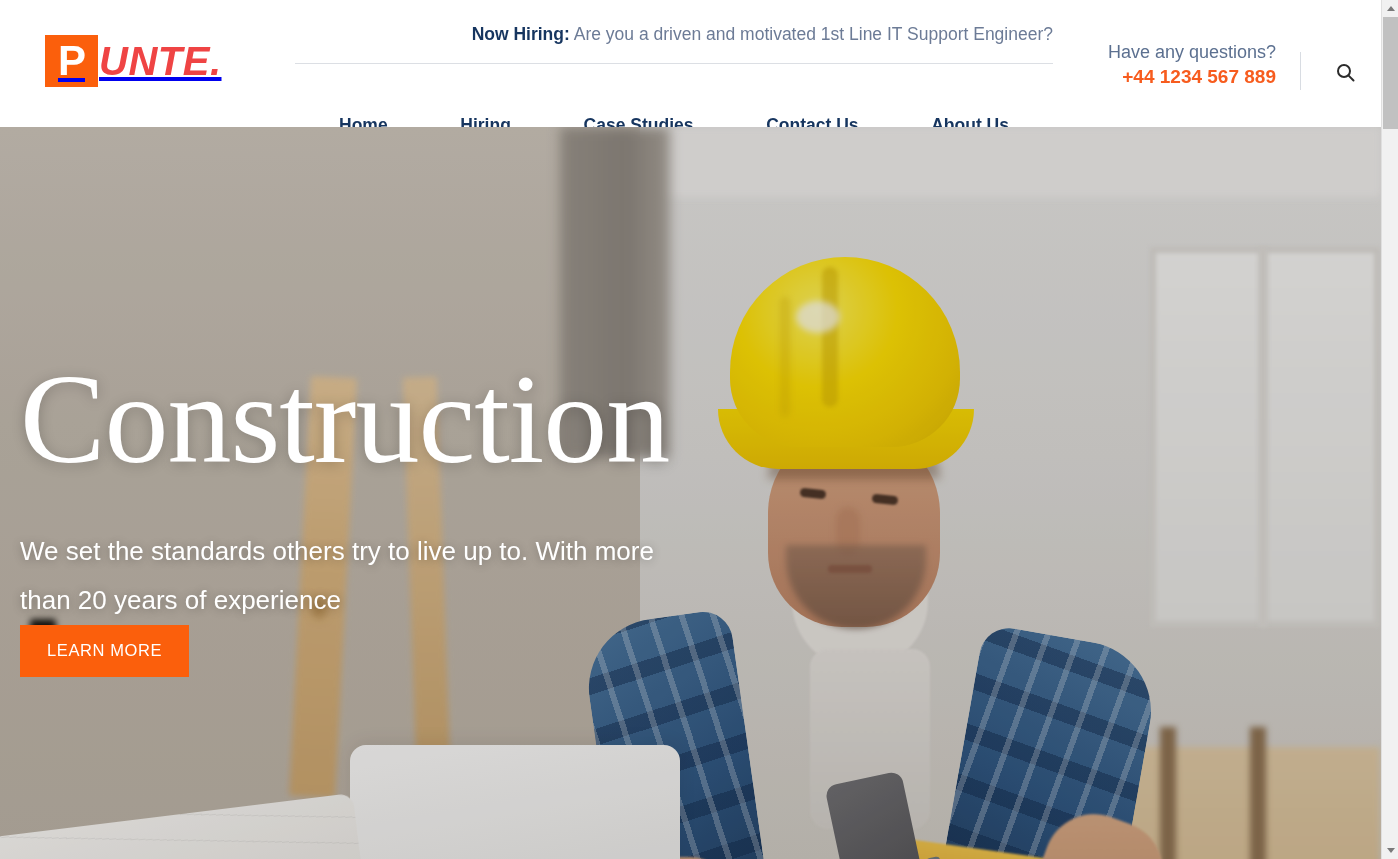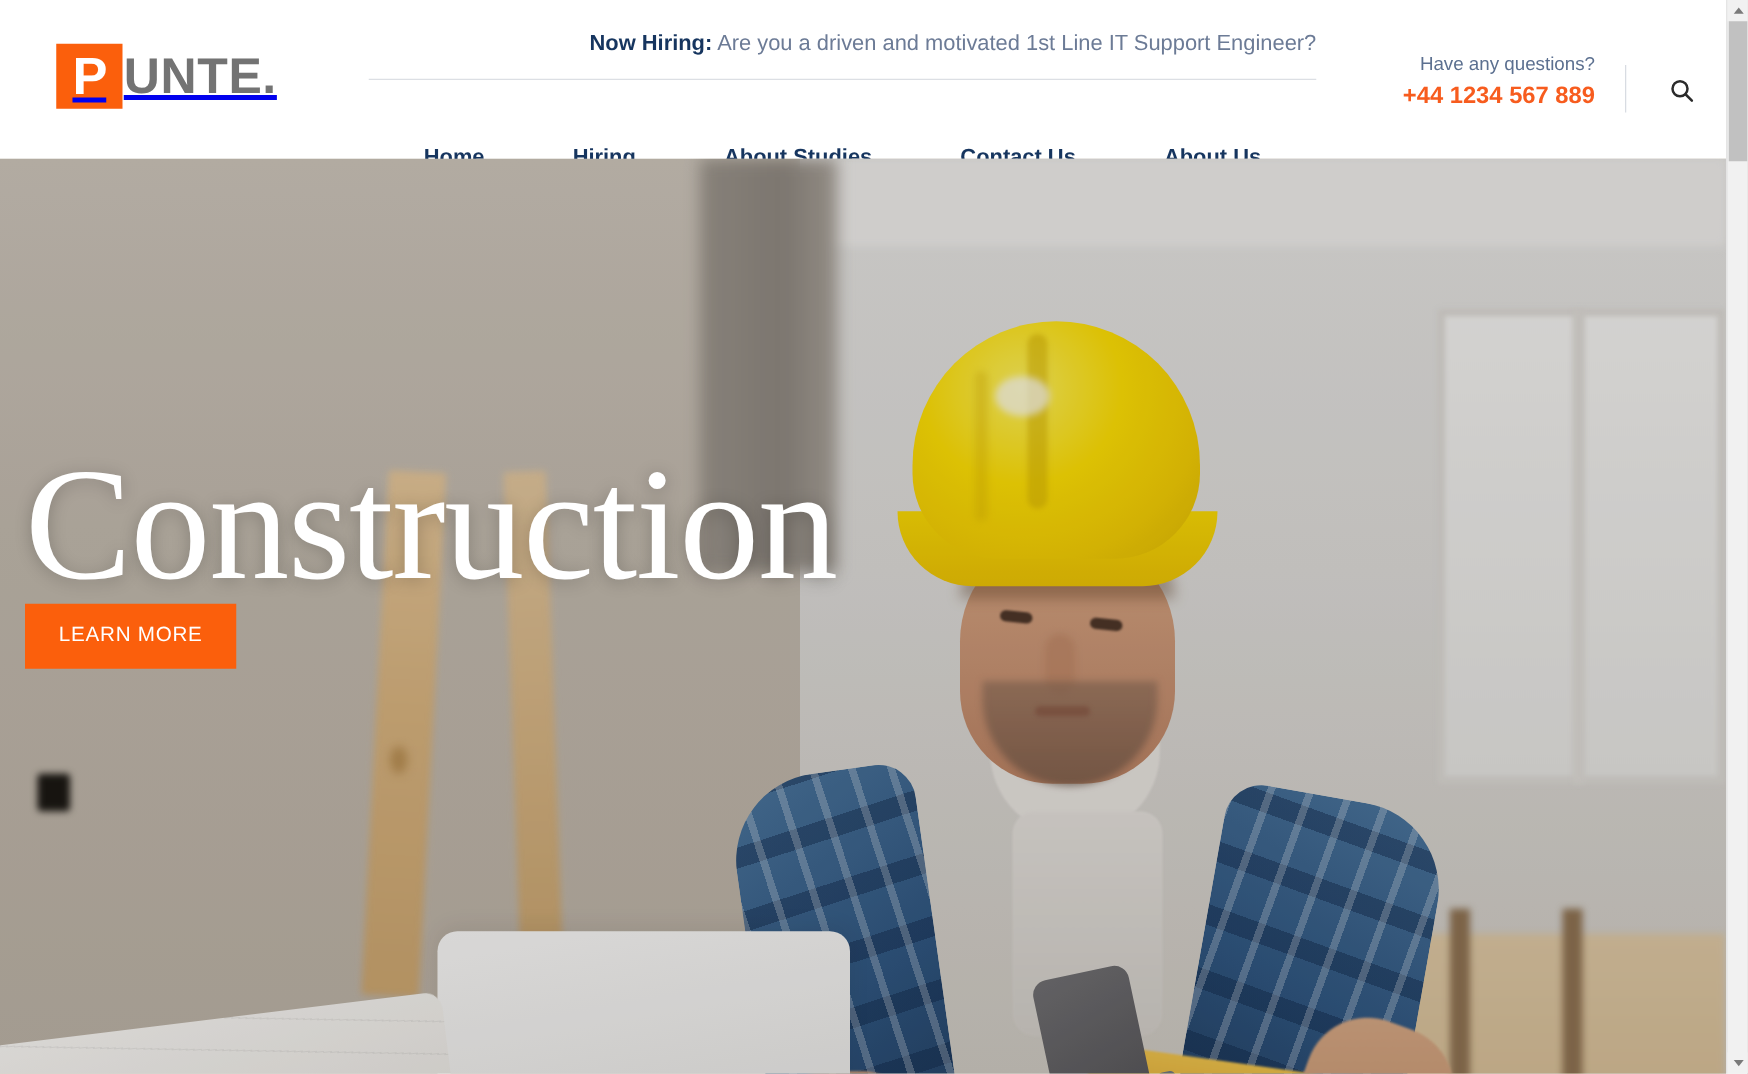--- a/index.html
+++ b/index.html
@@ -47,27 +47,28 @@
   }
   .logo-mark span {
     color:#ffffff;
     font-size:42px;
     font-weight:bold;
     line-height:1;
     font-family:"Liberation Sans", sans-serif;
     letter-spacing:-1px;
   }
   .logo-text {
-    color:#737373;
+    color:#ef4444;
     font-size:40px;
     font-weight:bold;
     letter-spacing:0.5px;
     line-height:1;
     margin-left:1px;
     font-family:"Liberation Sans", sans-serif;
+    font-style:italic;
   }
 
   .hiring {
     position:absolute;
     left:295px; top:22px;
     width:758px;
     text-align:right;
     font-size:17.5px;
     line-height:24px;
     color:#6C7B96;
@@ -106,21 +107,21 @@
   }
 
   .contact {
     position:absolute;
     right:105px; top:40px;
     text-align:right;
     width:250px;
   }
   .contact-label {
     color:#5C7090;
-    font-size:15px;
+    font-size:18px;
     line-height:24px;
     white-space:nowrap;
   }
   .contact-phone {
     color:#F75C1E;
     font-size:19px;
     font-weight:bold;
     line-height:26px;
     white-space:nowrap;
     text-decoration:none;
@@ -450,21 +451,21 @@
       <div class="hiring">
         <b>Now Hiring:</b>
         <span>Are you a driven and motivated 1st Line IT Support Engineer?</span>
       </div>
 
       <div class="header-rule"></div>
 
       <nav class="nav">
         <a href="#">Home</a>
         <a href="#">Hiring</a>
-        <a href="#">About Studies</a>
+        <a href="#">Case Studies</a>
         <a href="#">Contact Us</a>
         <a href="#">About Us</a>
       </nav>
 
       <div class="contact">
         <div class="contact-label">Have any questions?</div>
         <a class="contact-phone" href="#">+44 1234 567 889</a>
       </div>
 
       <div class="header-divider"></div>
@@ -525,20 +526,21 @@
         </div>
 
         <div class="laptop"></div>
         <div class="blueprint bp-1"></div>
 
         <div class="hero-tint"></div>
       </div>
 
       <div class="hero-copy">
         <h1 class="hero-title">Construction</h1>
+        <p class="hero-sub">We set the standards others try to live up to. With more than 20 years of experience</p>
         <a class="hero-btn" href="#">LEARN MORE</a>
       </div>
     </section>
   </div>
 
   <div class="scrollbar">
     <div class="sb-arrow sb-up">
         <i></i>
       </div>
     <div class="sb-thumb"></div>

